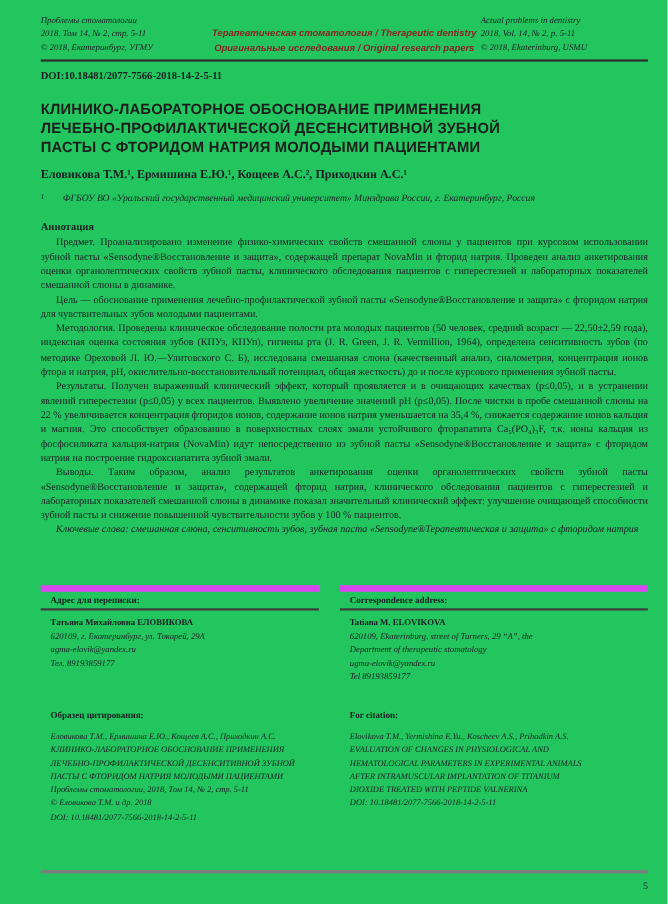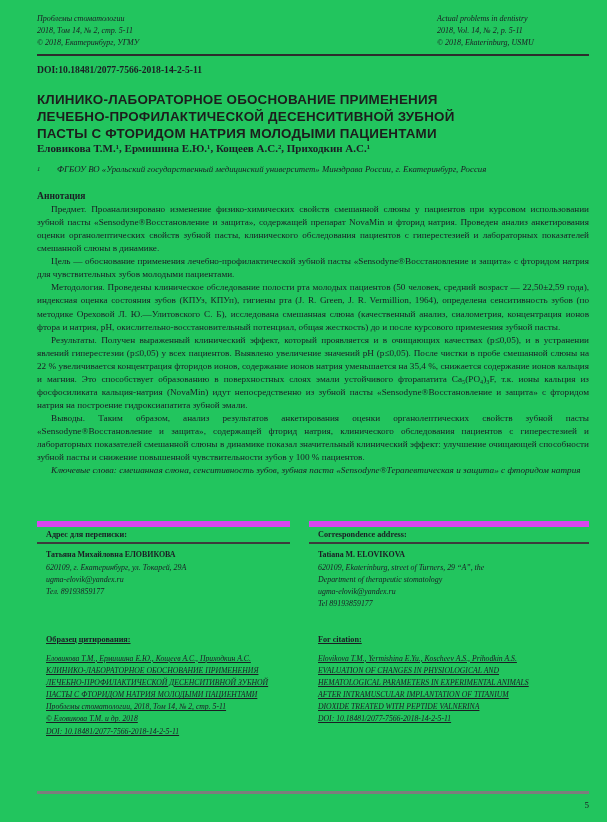--- a/index.html
+++ b/index.html
@@ -38,21 +38,21 @@
   .article-title {
     margin-top: 16px;
     font-family: "Liberation Sans", sans-serif;
     font-weight: bold;
     font-size: 13.4px;
     line-height: 1.24;
     letter-spacing: .2px;
     color: #1d1d1d;
     white-space: pre-line;
   }
-  .authors { font-weight: bold; font-size: 11px; }
+  .authors { margin-top: 11px; font-weight: bold; font-size: 11px; }
   .affiliations { margin-top: 9px; font-style: italic; font-size: 8.8px; line-height: 1.5; }
   .aff-item { display: flex; }
   .aff-sup { width: 20px; font-size: 6.5px; padding-top: 1px; }
   .aff-text { flex: 1; white-space: pre-line; }
   
   .abstract { margin-top: 13px; font-size: 9.2px; line-height: 1.42; }
   .abstract-heading { font-weight: bold; font-size: 9.6px; }
   .abstract p { text-align: justify; text-indent: 14px; }
   .p-label { font-weight: normal; }
   .p-keywords { font-style: italic; }
@@ -61,38 +61,42 @@
   .corr { display: grid; grid-template-columns: 253px 1fr; column-gap: 19px; margin-top: 44px; }
   .corr-col { border-top: 6px solid #d946ef; }
   .corr-head {
     font-weight: bold; font-size: 8.2px;
     padding: 3px 0 3px 9px;
     border-bottom: 2px solid #3c3c3c;
   }
   .corr-body { padding: 5px 0 0 9px; font-size: 7.9px; line-height: 1.55; font-style: italic; }
   .corr-name { font-weight: bold; font-style: normal; }
   
-  .cite { display: grid; grid-template-columns: 253px 1fr; column-gap: 19px; margin-top: 24px; text-decoration: underline; }
+  .cite { display: grid; grid-template-columns: 253px 1fr; column-gap: 19px; margin-top: 24px; }
   .cite-head { font-weight: bold; font-size: 8.2px; padding-left: 9px; }
   .cite-body { margin-top: 9px; padding-left: 9px; font-size: 7.7px; line-height: 1.58; font-style: italic; }
   
   .footer { position: absolute; left: 37px; right: 18px; bottom: 12px; }
   .footer-rule { border-top: 3px solid #7d7d7d; }
   .page-number { text-align: right; font-size: 9px; margin-top: 6px; }
 </style>
 </head>
 <body>
 
 <div class="page">
 
   <div class="jheader">
     <div class="col left">
       <div>Проблемы стоматологии</div>
       <div>2018, Том 14, № 2, стр. 5-11</div>
       <div>© 2018, Екатеринбург, УГМУ</div>
+    </div>
+    <div class="col center">
+      <div>Терапевтическая стоматология / Therapeutic dentistry</div>
+      <div>Оригинальные исследования / Original research papers</div>
     </div>
     <div class="col right">
       <div>Actual problems in dentistry</div>
       <div>2018, Vol. 14, № 2, p. 5-11</div>
       <div>© 2018, Ekaterinburg, USMU</div>
     </div>
   </div>
   <div class="header-rule"></div>
 
   <div class="meta">

